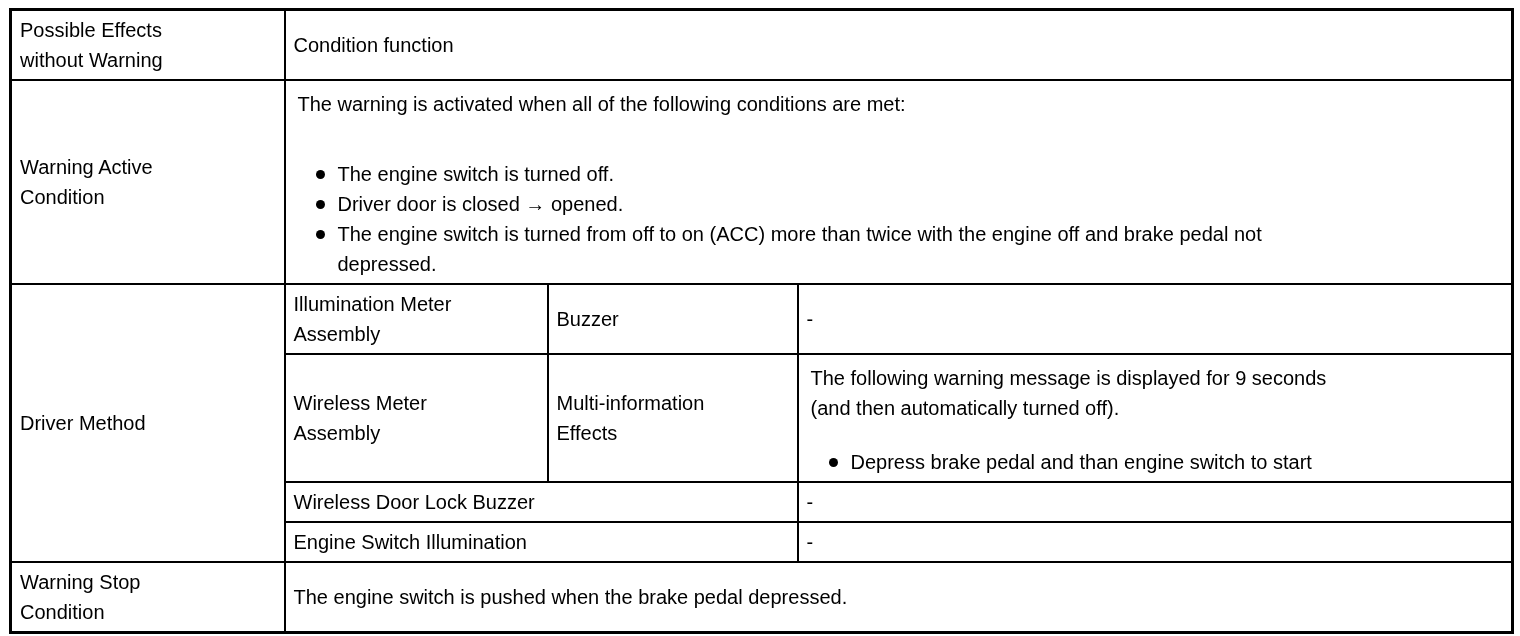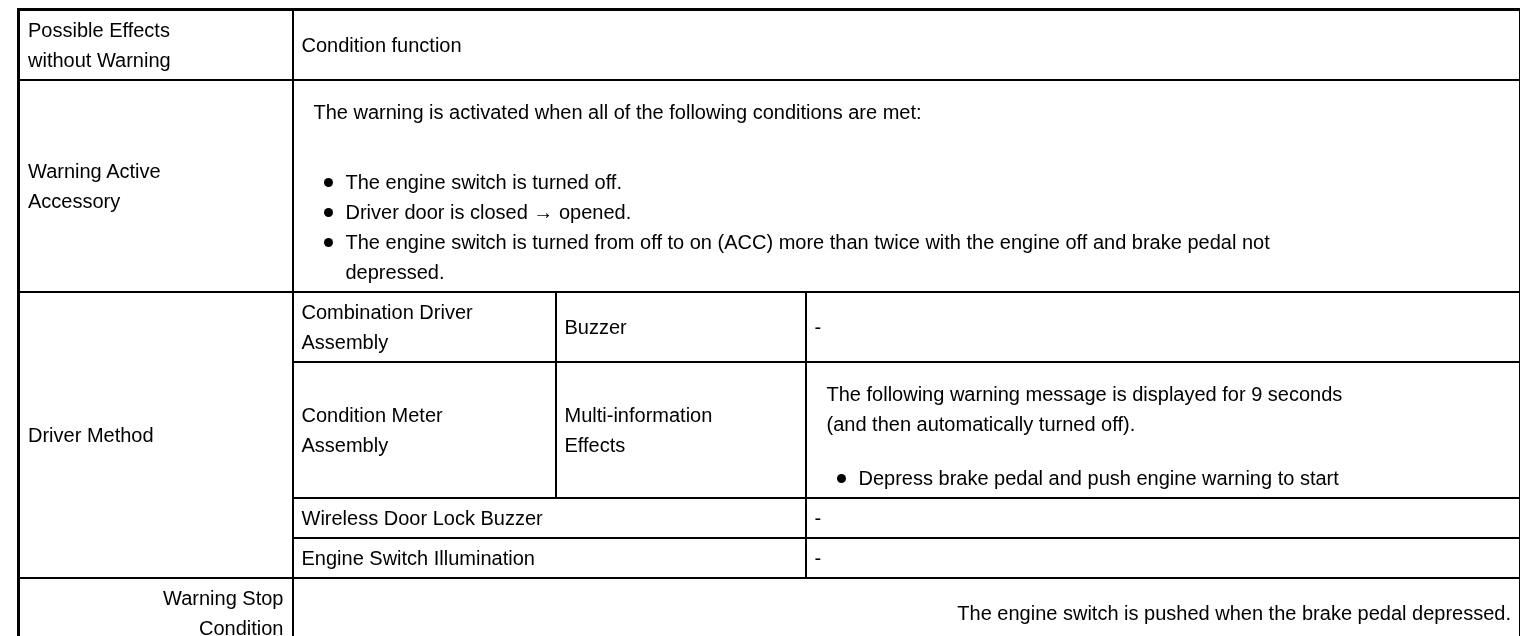--- a/index.html
+++ b/index.html
@@ -4,21 +4,21 @@
 <style>
   html, body {
     margin: 0;
     padding: 0;
     background: #ffffff;
   }
   .page {
     width: 1520px;
     height: 636px;
     box-sizing: border-box;
-    padding: 8px 17px;
+    padding: 8px 9px;
     background: #ffffff;
     color: #000000;
     font-family: "Liberation Sans", "DejaVu Sans", sans-serif;
     font-size: 20px;
     line-height: 1.5;
   }
   table.spec-table {
     border-collapse: collapse;
     table-layout: fixed;
     width: 1502px;
@@ -31,21 +31,21 @@
     vertical-align: middle;
     overflow: hidden;
   }
   td.prewrap { white-space: pre-line; }
   td.content-top {
     vertical-align: top;
     padding: 12px 10px 10px 10px;
   }
   td.dash-cell { padding-left: 10px; }
   p.intro {
-    margin: 12px;
+    margin: 4px;
     white-space: pre-line;
   }
   .bullet-list {
     margin-top: 40px;
     padding-left: 22px;
   }
   .bullet-item {
     display: flex;
     align-items: flex-start;
   }
@@ -57,21 +57,21 @@
     background: #000000;
     margin: 11px 13px 0 0;
   }
   .bullet-text { white-space: pre-line; }
   tr.r1 { height: 64px; }
   tr.r2 { height: 200px; }
   tr.r3 { height: 70px; }
   tr.r4 { height: 128px; }
   tr.r5 { height: 26px; }
   tr.r6 { height: 40px; }
-  tr.r7 { height: 63px; text-align: right; }
+  tr.r7 { height: 63px; }
 </style>
 </head>
 <body>
 
 <div class="page">
   <table class="spec-table">
     <colgroup>
       <col style="width:274px">
       <col style="width:263px">
       <col style="width:250px">
@@ -80,21 +80,21 @@
 
     <tbody>
         <tr class="r1">
       <td class="prewrap">Possible Effects
 without Warning</td>
       <td colspan="3">Condition function</td>
     </tr>
 
     <tr class="r2">
       <td class="prewrap">Warning Active
-Accessory</td>
+Condition</td>
       <td colspan="3" class="content-top">
         <p class="intro">The warning is activated when all of the following conditions are met:</p>
         <div class="bullet-list">
           <div class="bullet-item">
             <span class="bullet-dot"></span>
             <span class="bullet-text">The engine switch is turned off.</span>
           </div>
           <div class="bullet-item">
             <span class="bullet-dot"></span>
             <span class="bullet-text">Driver door is closed → opened.</span>
@@ -103,38 +103,38 @@
             <span class="bullet-dot"></span>
             <span class="bullet-text">The engine switch is turned from off to on (ACC) more than twice with the engine off and brake pedal not
 depressed.</span>
           </div>
         </div>
       </td>
     </tr>
 
     <tr class="r3">
       <td rowspan="4">Driver Method</td>
-      <td class="prewrap">Combination Driver
+      <td class="prewrap">Illumination Meter
 Assembly</td>
       <td>Buzzer</td>
       <td class="dash-cell">-</td>
     </tr>
 
     <tr class="r4">
-      <td class="prewrap">Condition Meter
+      <td class="prewrap">Wireless Meter
 Assembly</td>
       <td class="prewrap">Multi-information
 Effects</td>
       <td class="content-top">
         <p class="intro">The following warning message is displayed for 9 seconds
 (and then automatically turned off).</p>
         <div class="bullet-list" style="margin-top:24px;">
           <div class="bullet-item">
             <span class="bullet-dot"></span>
-            <span class="bullet-text">Depress brake pedal and push engine warning to start</span>
+            <span class="bullet-text">Depress brake pedal and than engine switch to start</span>
           </div>
         </div>
       </td>
     </tr>
 
     <tr class="r5">
       <td colspan="2">Wireless Door Lock Buzzer</td>
       <td class="dash-cell">-</td>
     </tr>
 

